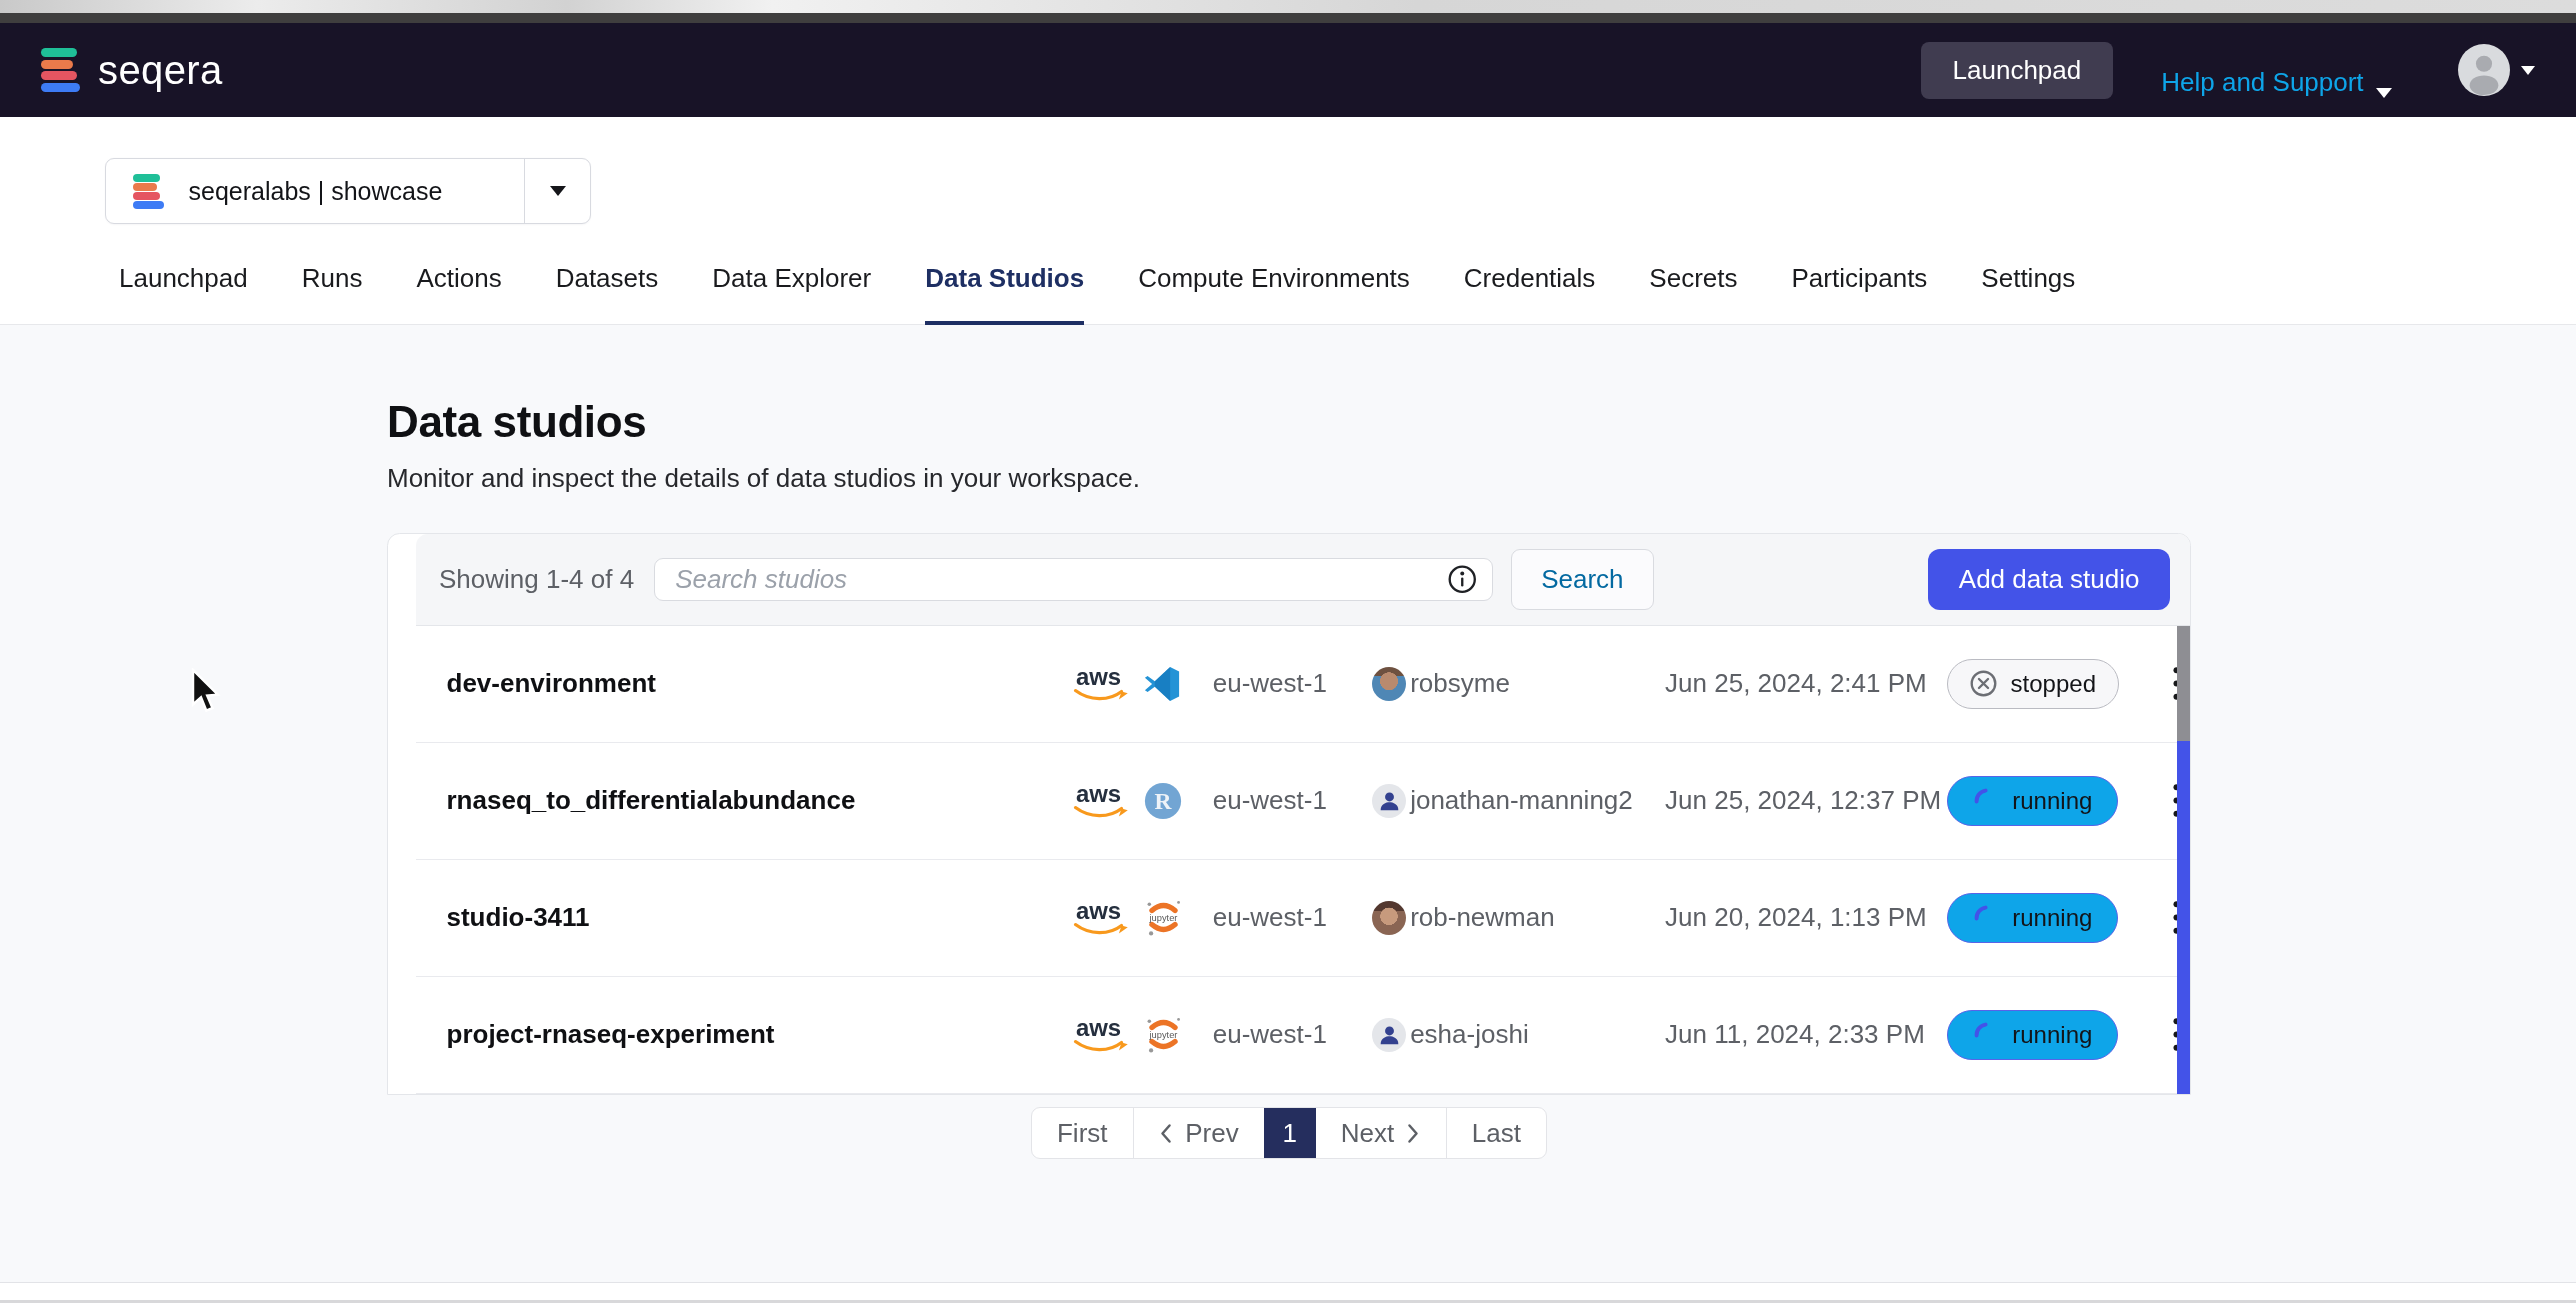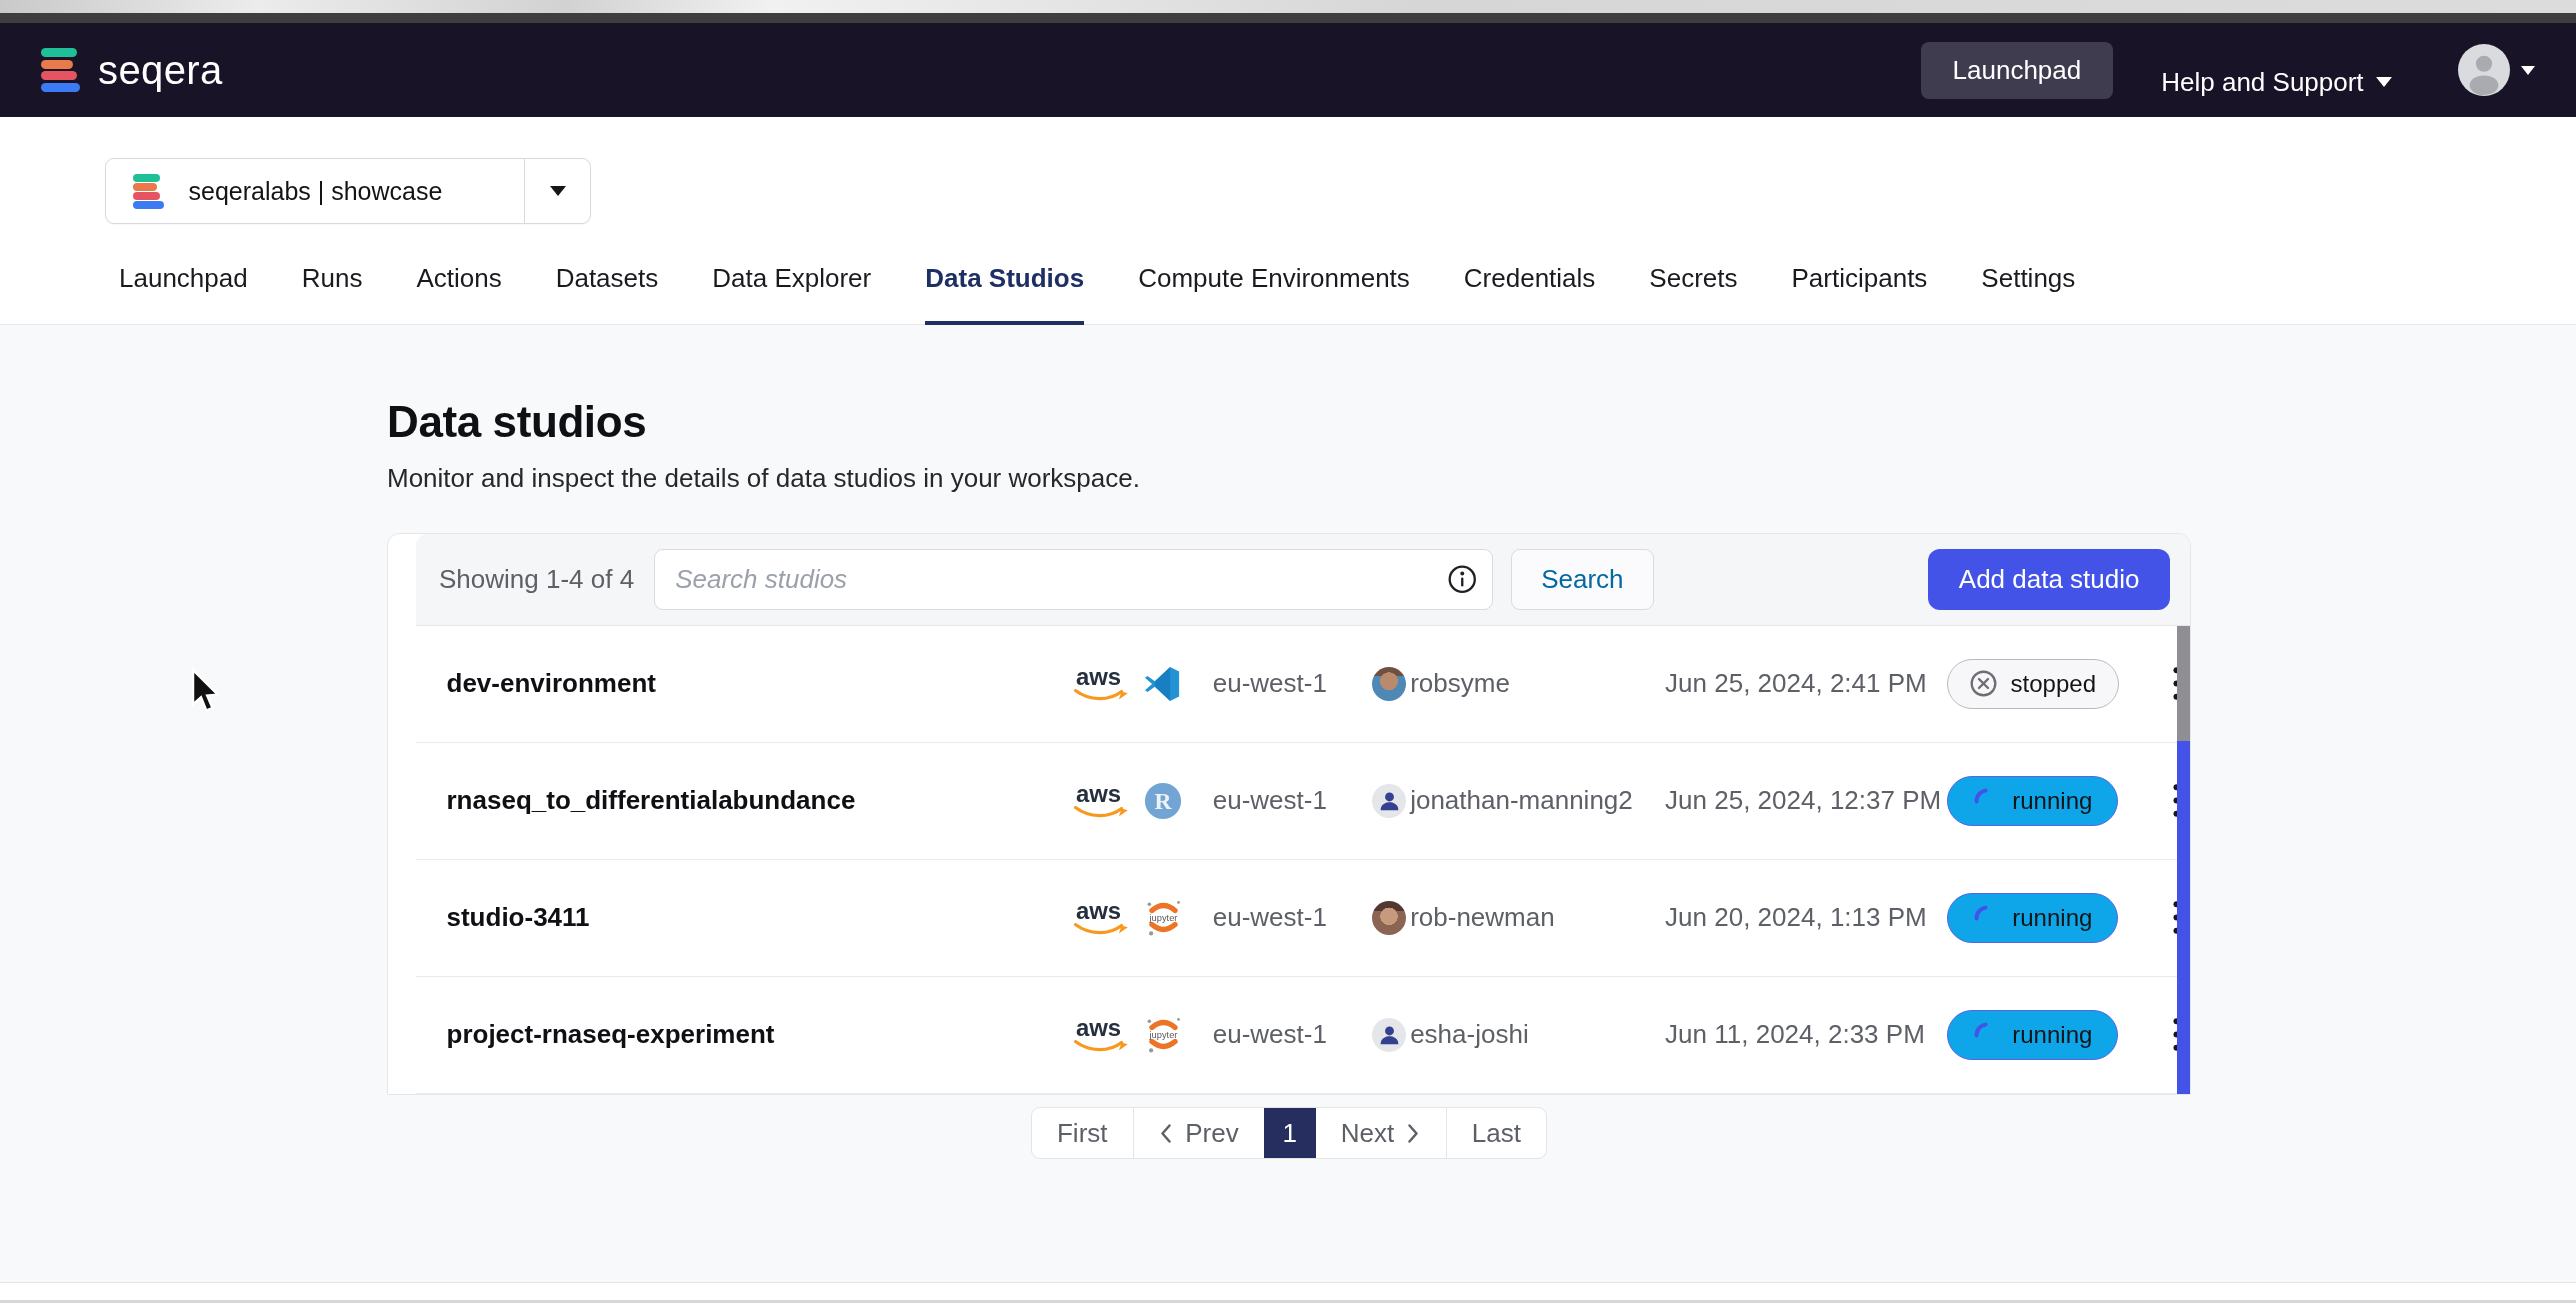--- a/index.html
+++ b/index.html
@@ -11,21 +11,21 @@
   .win-strip { height:10.8px; background:#3f3e3e; }
 
   
   .navbar { height:94px; background:#181327; display:flex; align-items:center; padding:0 41px; flex-shrink:0; }
   .brand { display:flex; align-items:center; gap:16px; }
   .brand-mark { width:41px; height:45px; position:relative; }
   .brand-mark i { position:absolute; left:0; height:9px; border-radius:5.4px; display:block; }
   .brand-word { color:#fff; font-size:40px; font-weight:500; letter-spacing:0.4px; }
   .nav-spacer { flex:1; }
   .launchpad-btn { height:57px; padding:0 32px; background:#403c50; border:none; border-radius:8px; color:#fff; font-size:26px; font-family:inherit; display:flex; align-items:center; margin-right:48px; cursor:pointer; }
-  .help-wrap { display:flex; align-items:center; gap:12.6px; color:#ffffff; font-size:26px; margin-right:66px; cursor:pointer;margin-top:24px; }
+  .help-wrap { display:flex; align-items:flex-end; gap:12.6px; color:#0ea5e9; font-size:26px; margin-right:66px; cursor:pointer;margin-top:24px; }
   .caret-down { width:0; height:0; border-left:8px solid transparent; border-right:8px solid transparent; border-top:10px solid #fff; display:inline-block; }
   .avatar-wrap { display:flex; align-items:center; gap:10.8px; cursor:pointer; }
   .nav-avatar { width:52px; height:52px; border-radius:50%; background:#d9dbde; display:flex; align-items:center; justify-content:center; overflow:hidden; }
 
   
   .chrome-white { background:#fff; flex-shrink:0; }
   .workspace-bar { padding:41px 0 0 105px; }
   .ws-select { width:486px; height:66px; background:#fff; border:0.9px solid #d8dae0; border-radius:9px; display:flex; align-items:center; box-shadow:0 0.9px 1.8px rgba(20,20,40,0.04); cursor:pointer; }
   .ws-mark { width:30.5px; height:34px; position:relative; margin-left:27px; }
   .ws-mark i { position:absolute; left:0; height:7.2px; border-radius:4.5px; display:block; }
@@ -40,21 +40,21 @@
 
   
   .content { background:#f8f9fb; flex:1; padding-top:72px; }
   .inner { width:1804px; margin-left:387px; }
   .page-title { font-size:44px; font-weight:700; color:#0f1013; letter-spacing:-0.4px; }
   .page-sub { margin-top:16px; font-size:26px; color:#27282c; }
 
   .panel { margin-top:39px; width:1804px; background:#fff; border:0.9px solid #e4e6ea; border-radius:12.6px 12.6px 0 0;padding-left:28px; }
   .toolbar { height:92px; background:#f5f6f8; border-bottom:0.9px solid #e4e6ea; border-radius:11.7px 11.7px 0 0; display:flex; align-items:center; padding:0 20px 0 23px; }
   .showing { font-size:26px; color:#5d6066; white-space:nowrap; margin-right:20px; }
-  .search-wrap { flex:0 0 839px; height:61px; background:#fff; border:0.9px solid #d9dbe0; border-radius:9px; display:flex; align-items:center; padding-right:14.4px; }
+  .search-wrap { flex:0 0 839px; height:43px; background:#fff; border:0.9px solid #d9dbe0; border-radius:9px; display:flex; align-items:center; padding-right:14.4px; }
   .search-wrap input { flex:1; height:100%; border:none; outline:none; background:transparent; font-family:inherit; font-size:26px; font-style:italic; color:#6b7077; padding-left:20px; }
   .search-wrap input::placeholder { color:#9ba1aa; font-style:italic; }
   .btn-search { height:61px; margin-left:18px; padding:0 29px; background:#fbfbfd; border:0.9px solid #d9dbe0; border-radius:9px; font-family:Liberation Sans, sans-serif; font-size:26px; color:#0369a1; cursor:pointer; }
   .toolbar-spacer { flex:1; }
   .btn-add { height:61px; padding:0 30.5px; background:#4353e8; border:none; border-radius:12px; color:#fff; font-family:inherit; font-size:26px; cursor:pointer; }
 
   .table { position:relative; }
   .row { height:117px; display:flex; align-items:center; padding-left:30.5px; border-bottom:0.9px solid #e9eaee; background:#fff; }
   .c-name  { width:624px; font-size:26px; font-weight:700; color:#0f1013; }
   .c-icons { width:145px; display:flex; align-items:center; gap:14.4px; }

